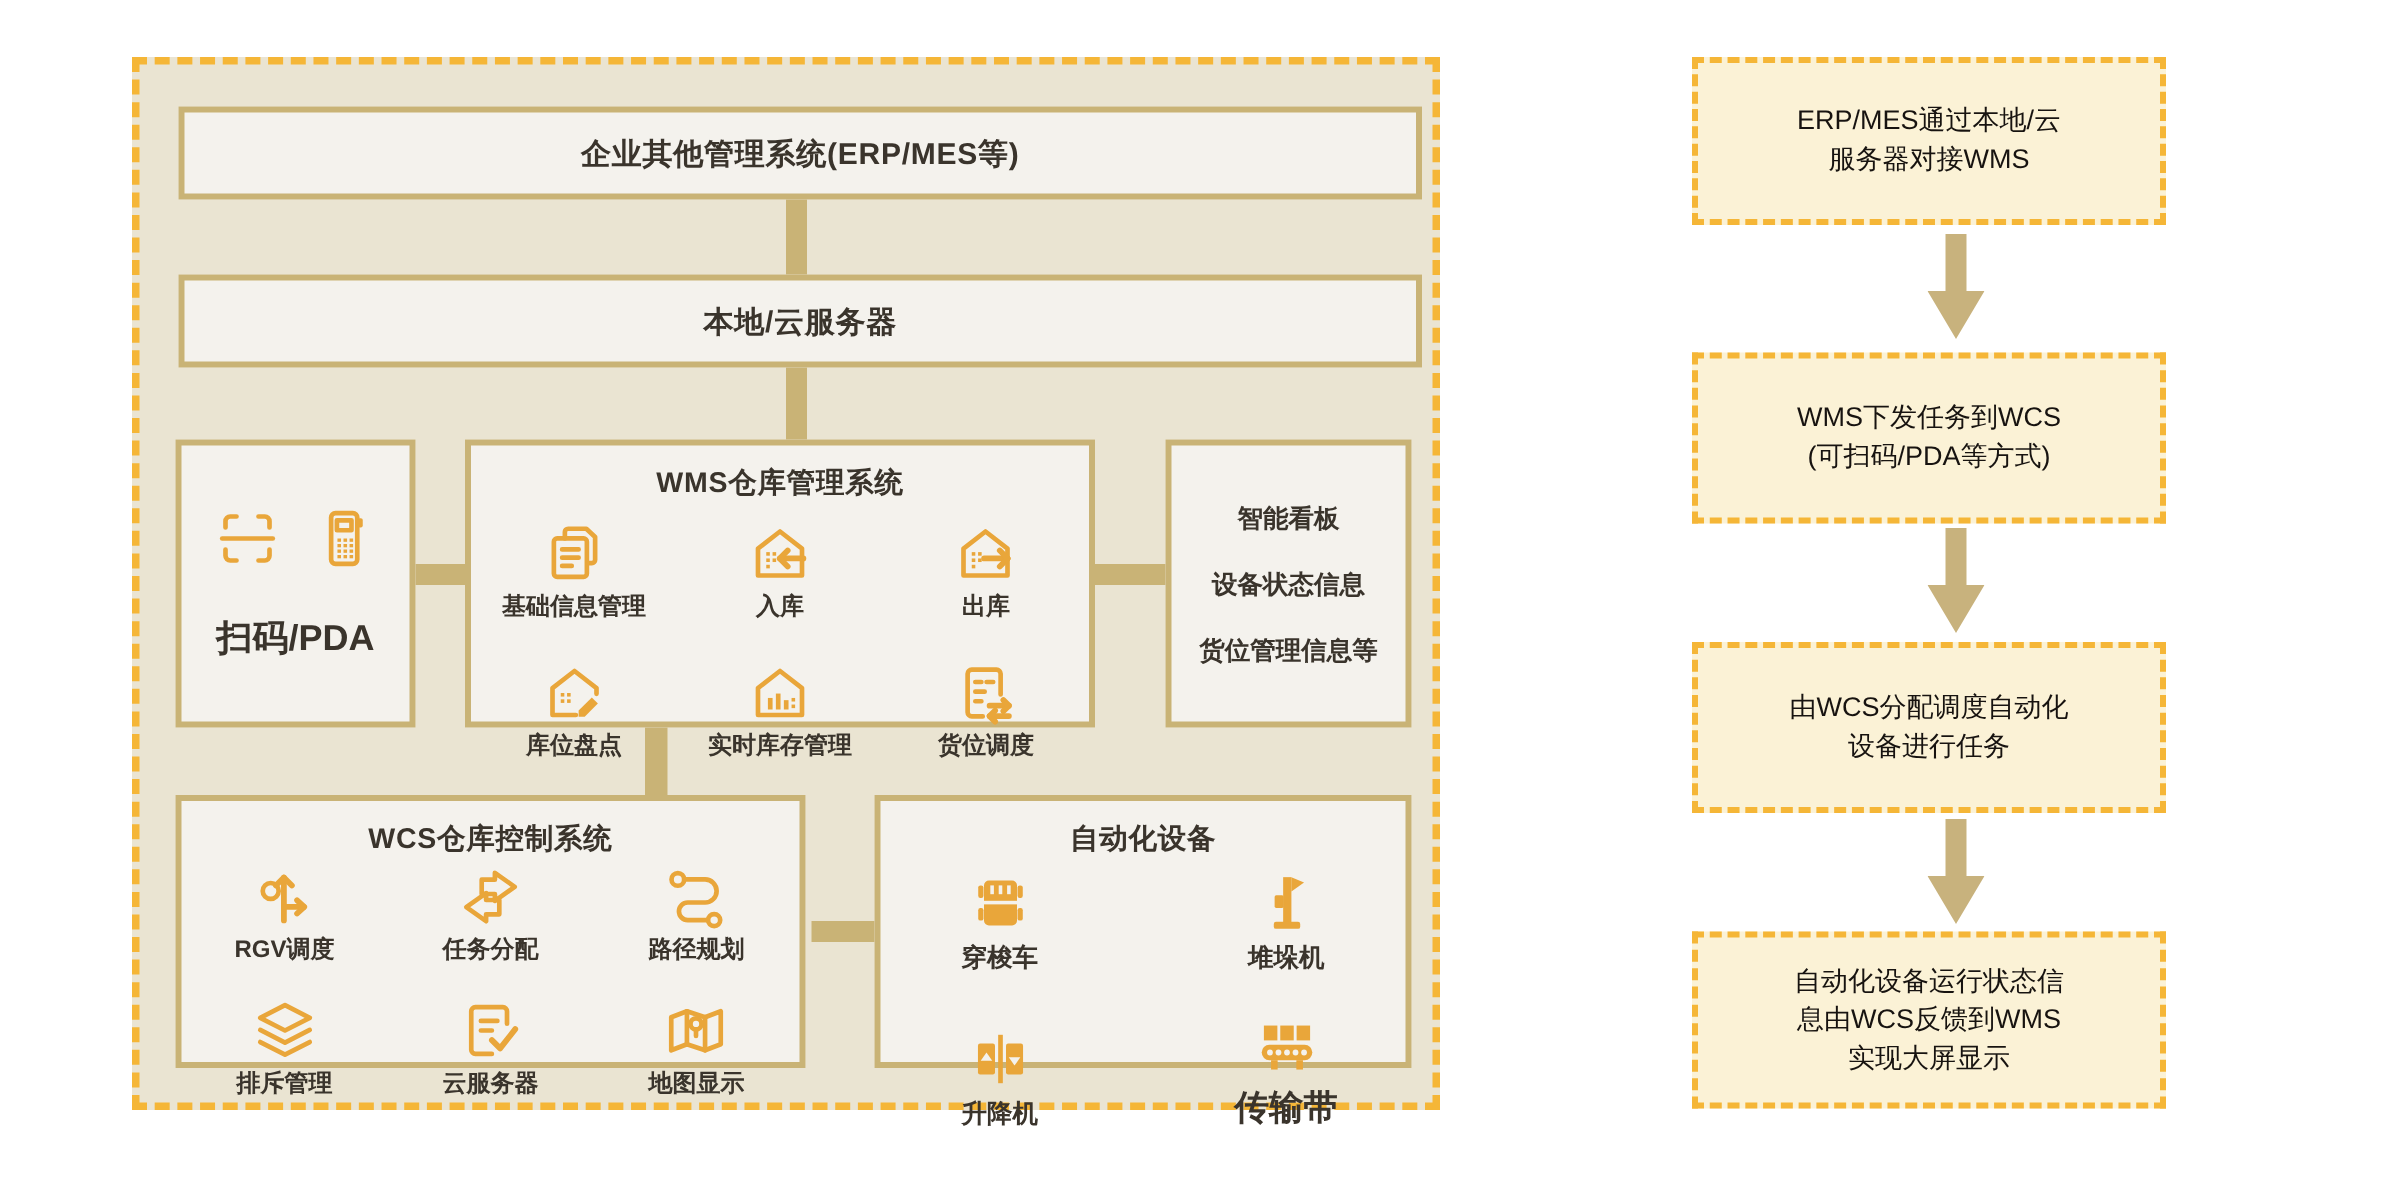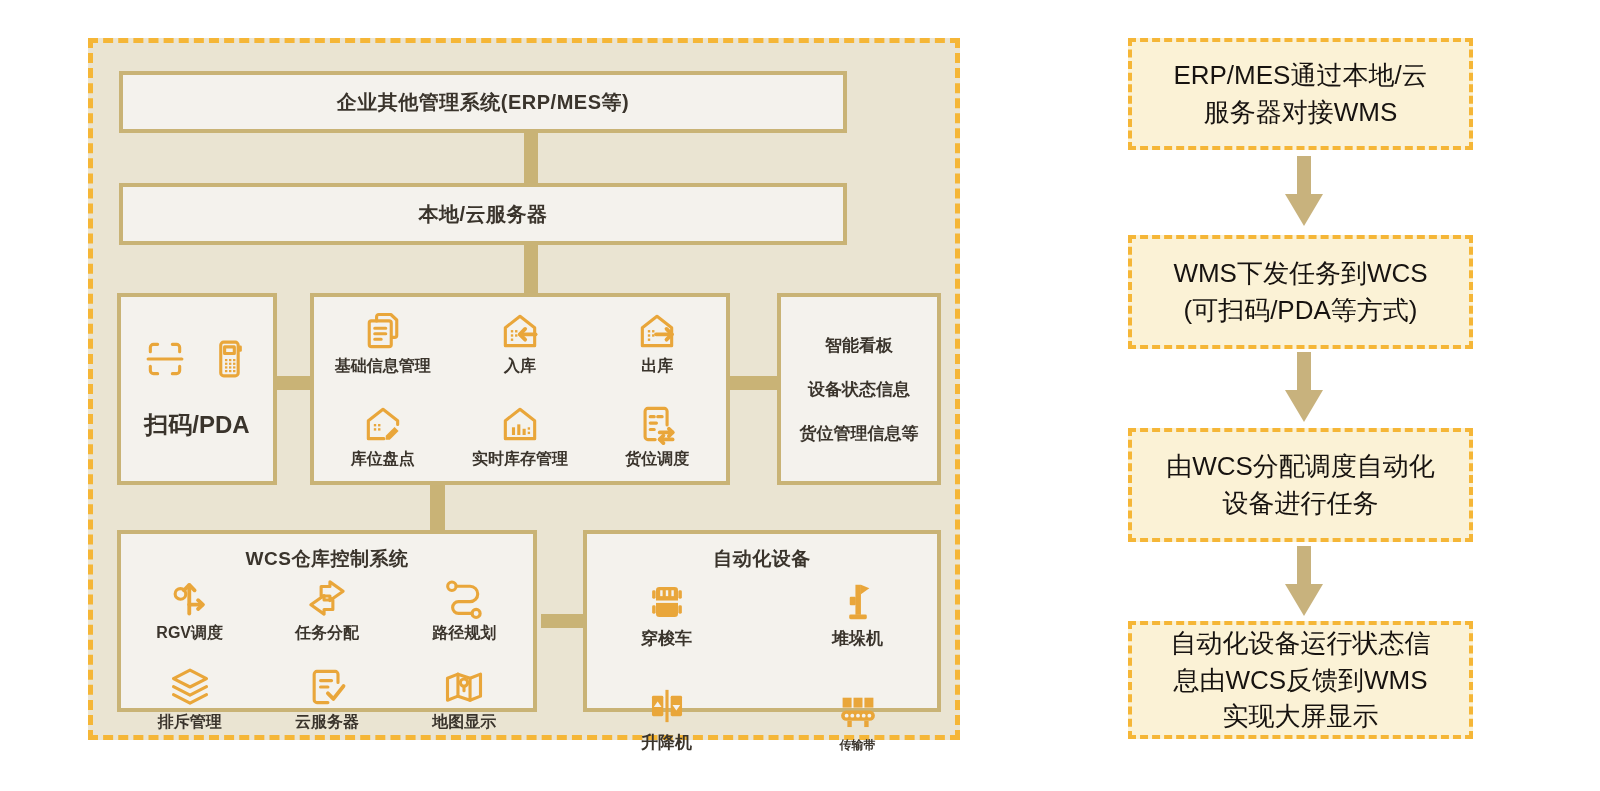--- a/index.html
+++ b/index.html
@@ -3,21 +3,21 @@
 <meta charset="utf-8">
 <style>
   html,body{margin:0;padding:0;background:#ffffff;}
   .stage{position:relative;width:1600px;height:791px;background:#ffffff;overflow:hidden;
          font-family:"Liberation Sans","DejaVu Sans",sans-serif;}
 
   
   .panel{position:absolute;left:88px;top:38px;width:872px;height:702px;box-sizing:border-box;
          background:#EAE4D2;border:5px dashed #F5B637;}
   .conn{position:absolute;background:#C9B376;}
-  .bar{position:absolute;left:26px;width:728px;height:62px;box-sizing:border-box;
+  .bar{position:absolute;left:26px;width:829px;height:62px;box-sizing:border-box;
        background:#F4F2ED;border:4px solid #C9B376;display:flex;align-items:center;justify-content:center;
        font-size:20px;font-weight:700;color:#3A342C;letter-spacing:.5px;}
   .gbox{position:absolute;box-sizing:border-box;background:#F4F2ED;border:4px solid #C9B376;}
   .btitle{margin-top:12px;text-align:center;font-size:19px;font-weight:700;color:#3A342C;letter-spacing:.5px;}
   .grid3{display:grid;grid-template-columns:repeat(3,1fr);grid-auto-rows:72px;margin-top:8px;row-gap:21px;}
   .grid2{display:grid;grid-template-columns:repeat(2,1fr);grid-auto-rows:72px;margin-top:6px;row-gap:4px;gap:32px;}
   .item{display:flex;flex-direction:column;align-items:center;justify-content:flex-end;}
   .ilabel{font-size:16px;font-weight:700;color:#3A342C;margin-top:3px;white-space:nowrap;}
   .ic{width:44px;height:44px;flex:0 0 auto;}
   .scanbox{display:flex;flex-direction:column;align-items:center;justify-content:center;}
@@ -25,23 +25,23 @@
   .scanlabel{font-size:24px;font-weight:700;color:#3A342C;margin-top:28px;}
   .kanban{display:flex;flex-direction:column;align-items:center;justify-content:center;gap:21px;}
   .kline{font-size:17px;font-weight:700;color:#3A342C;white-space:nowrap;}
 
   .st{stroke:#E9A63A;fill:none;stroke-width:1.7;stroke-linecap:round;stroke-linejoin:round;}
   .st2{stroke:#E9A63A;fill:none;stroke-width:2.1;stroke-linecap:round;stroke-linejoin:round;}
   .fl{fill:#E9A63A;stroke:none;}
   .wh{fill:#F4F2ED;stroke:none;}
 
   
-  .fstep{position:absolute;left:1128px;width:345px;box-sizing:border-box;background:#FBF2D6;
+  .fstep{position:absolute;left:1128px;width:316px;box-sizing:border-box;background:#FBF2D6;
          border:4px dashed #F5B637;display:flex;align-items:center;justify-content:center;
-         text-align:center;font-size:26px;line-height:1.42;color:#171310;white-space:pre-line;padding:6px 22px;}
+         text-align:center;font-size:18px;line-height:1.42;color:#171310;white-space:pre-line;padding:6px 22px;}
   .farrow{position:absolute;left:1285px;width:38px;height:70px;}
 </style>
 </head>
 <body>
 
 <div class="stage">
 
   <div class="panel">
 
     <div class="conn" style="left:431px;top:88px;width:14px;height:56px"></div>
@@ -78,20 +78,21 @@
             <rect class="fl" x="14.2" y="16" width="1.3" height="1.2"></rect>
           <rect class="fl" x="9.8" y="18" width="1.3" height="1.2"></rect>
             <rect class="fl" x="12" y="18" width="1.3" height="1.2"></rect>
             <rect class="fl" x="14.2" y="18" width="1.3" height="1.2"></rect>
         </svg>
       </div>
       <div class="scanlabel">扫码/PDA</div>
     </div>
 
     <div class="gbox" style="left:217px;top:250px;width:420px;height:192px">
+      <div class="btitle">WMS仓库管理系统</div>
       <div class="grid3">
         <div class="item">
           <svg class="ic" viewBox="0 0 24 24">
             <path class="st" d="M8.5 6.5V4.2c0-.7.5-1.2 1.2-1.2h6.6L19.5 6v8.3c0 .7-.5 1.2-1.2 1.2h-1.6"></path>
             <rect class="st" x="4.5" y="6.5" width="12" height="14" rx="1.2"></rect>
             <path class="st" d="M7.5 10.5h6M7.5 13.5h6M7.5 16.5h3.5"></path>
           </svg>
           <div class="ilabel">基础信息管理</div>
         </div>
         <div class="item">
@@ -261,21 +262,21 @@
             <rect class="fl" x="15.5" y="4.2" width="4.9" height="5.4"></rect>
             <rect class="fl" x="2.8" y="11.2" width="18.4" height="5.6" rx="2.8"></rect>
             <circle class="wh" cx="5.8" cy="14" r="1.05"></circle>
               <circle class="wh" cx="8.9" cy="14" r="1.05"></circle>
             <circle class="wh" cx="12" cy="14" r="1.05"></circle>
               <circle class="wh" cx="15.1" cy="14" r="1.05"></circle>
             <circle class="wh" cx="18.2" cy="14" r="1.05"></circle>
             <rect class="fl" x="6.2" y="16.8" width="2.4" height="3.4"></rect>
             <rect class="fl" x="15.4" y="16.8" width="2.4" height="3.4"></rect>
           </svg>
-          <div class="ilabel" style="font-size:12px">传输带</div>
+          <div class="ilabel" style="font-size:23px">传输带</div>
         </div>
       </div>
     </div>
   </div>
 
   <div class="fstep" style="top:38px;height:112px">ERP/MES通过本地/云
 服务器对接WMS</div>
   <svg class="farrow" style="top:156px" viewBox="0 0 38 70">
     <path fill="#C8B27D" d="M12 0h14v38h12L19 70 0 38h12z"></path>
   </svg>

